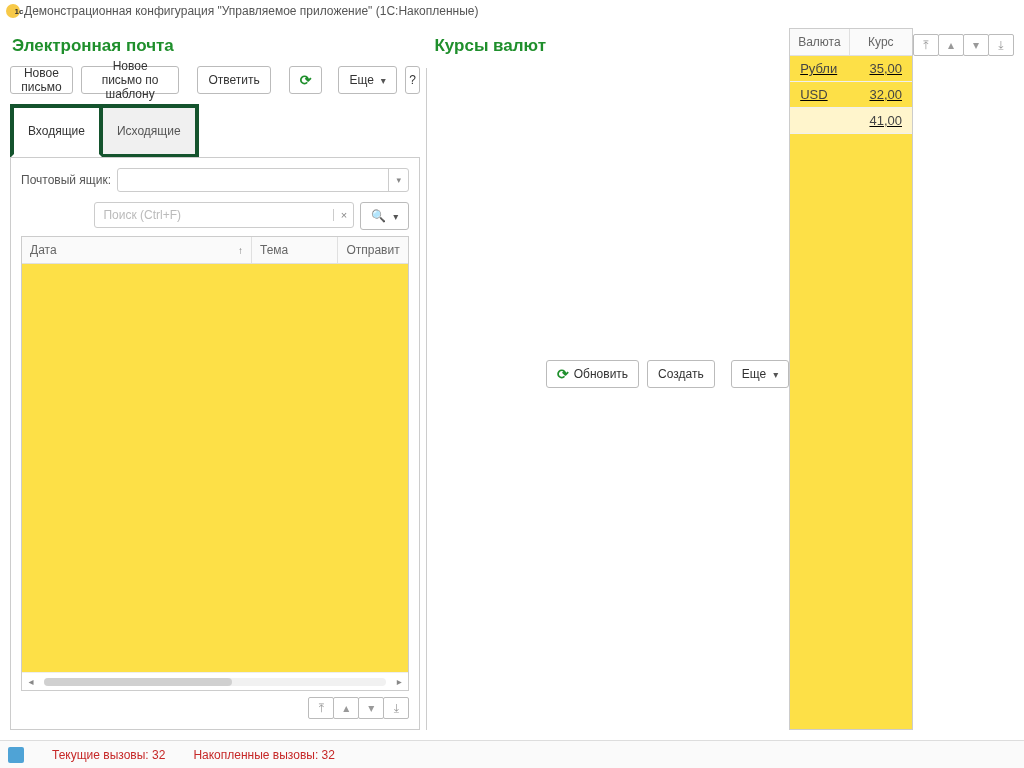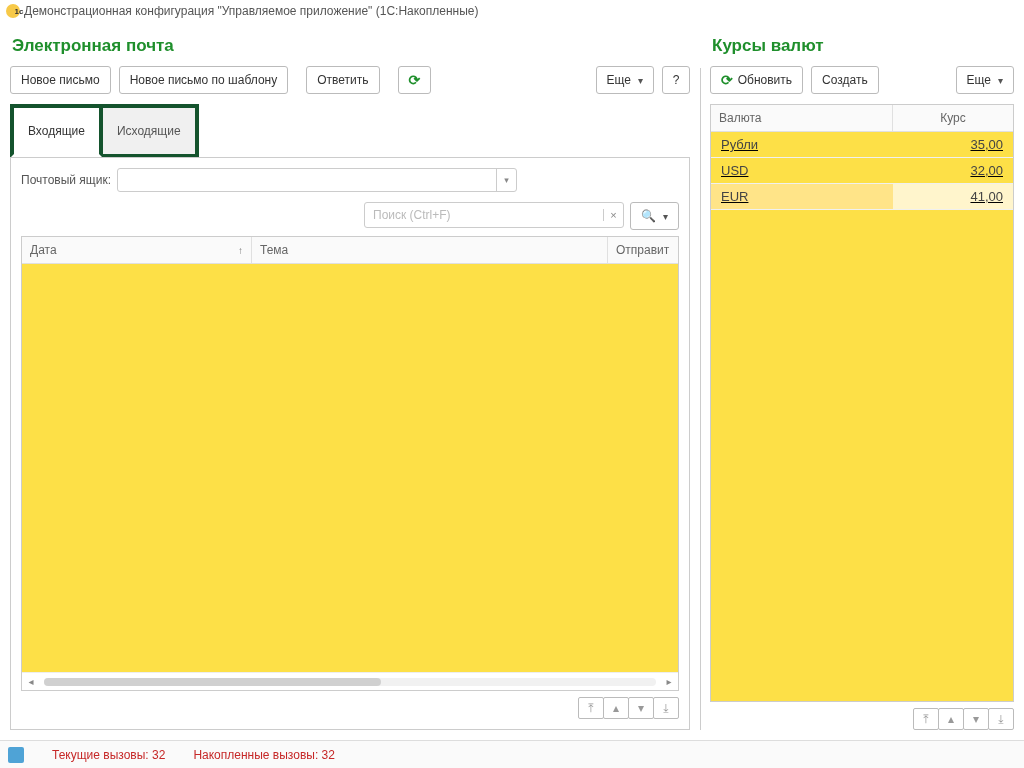--- a/index.html
+++ b/index.html
@@ -3,21 +3,21 @@
 <meta charset="utf-8">
 <style>
   * { box-sizing: border-box; margin: 0; padding: 0; font-family: Arial, sans-serif; }
   body { background: #fff; width: 1024px; height: 768px; overflow: hidden; position: relative; }
   .titlebar { height: 22px; display: flex; align-items: center; padding: 0 6px; font-size: 12px; color: #555; gap: 4px; }
   .titlebar .ico { width: 14px; height: 14px; background: #f7c948; border-radius: 50%; display: inline-flex; align-items: center; justify-content: center; font-size: 8px; color: #333; font-weight: bold; padding-left: 12px; }
   .main-area { display: flex; padding: 6px 10px 10px 10px; gap: 0; height: calc(100% - 22px - 28px); }
   .left-panel { width: 680px; display: flex; flex-direction: column; }
   .splitter { width: 20px; display:flex; justify-content:center; }
   .splitter-line { width:1px; background:#ccc; margin-top:40px; height: calc(100% - 40px); }
-  .right-panel { flex: 1; display: flex; flex-direction: column; }
+  .right-panel { flex: 1; display: flex; flex-direction: row; }
   h2.section-title { color: #1f8f2c; font-size: 17px; font-weight: bold; margin: 8px 0 10px 2px; }
   .toolbar { display: flex; align-items: center; gap: 8px; margin-bottom: 10px; }
   .toolbar .spacer { flex: 1; }
   .btn { height: 28px; padding: 0 10px; border: 1px solid #bbb; border-radius: 3px; background: #fff; font-size: 12px; color: #333; cursor: pointer; display: inline-flex; align-items: center; gap: 5px; }
   .btn .caret { font-size: 10px; color: #555; margin-left: 2px; }
   .icon-refresh { color: #1f8f2c; font-weight: bold; font-size: 14px; }
   .icon-search-blue { color: #1976d2; font-weight: bold; }
   .tabs { display: flex; margin-bottom: 0; }
   .tab { padding: 16px 14px; font-size: 12px; border: 4px solid #14532d; background: #f0f0f0; cursor: pointer; color: #555; }
   .tab.active { background: #fff; border-bottom-color: #fff; color: #333; }
@@ -188,21 +188,20 @@
       <div class="tbody" id="rates-body">
           <div class="rate-row">
             <div class="cell">Рубли</div>
             <div class="cell">35,00</div>
           </div>
           <div class="rate-row">
             <div class="cell">USD</div>
             <div class="cell">32,00</div>
           </div>
           <div class="rate-row selected">
-            <div class="cell">EUR</div>
             <div class="cell">41,00</div>
           </div>
         </div>
     </div>
 
     <div class="nav-btns">
       <button class="btn">
           <span>⤒</span>
         </button>
       <button class="btn">

